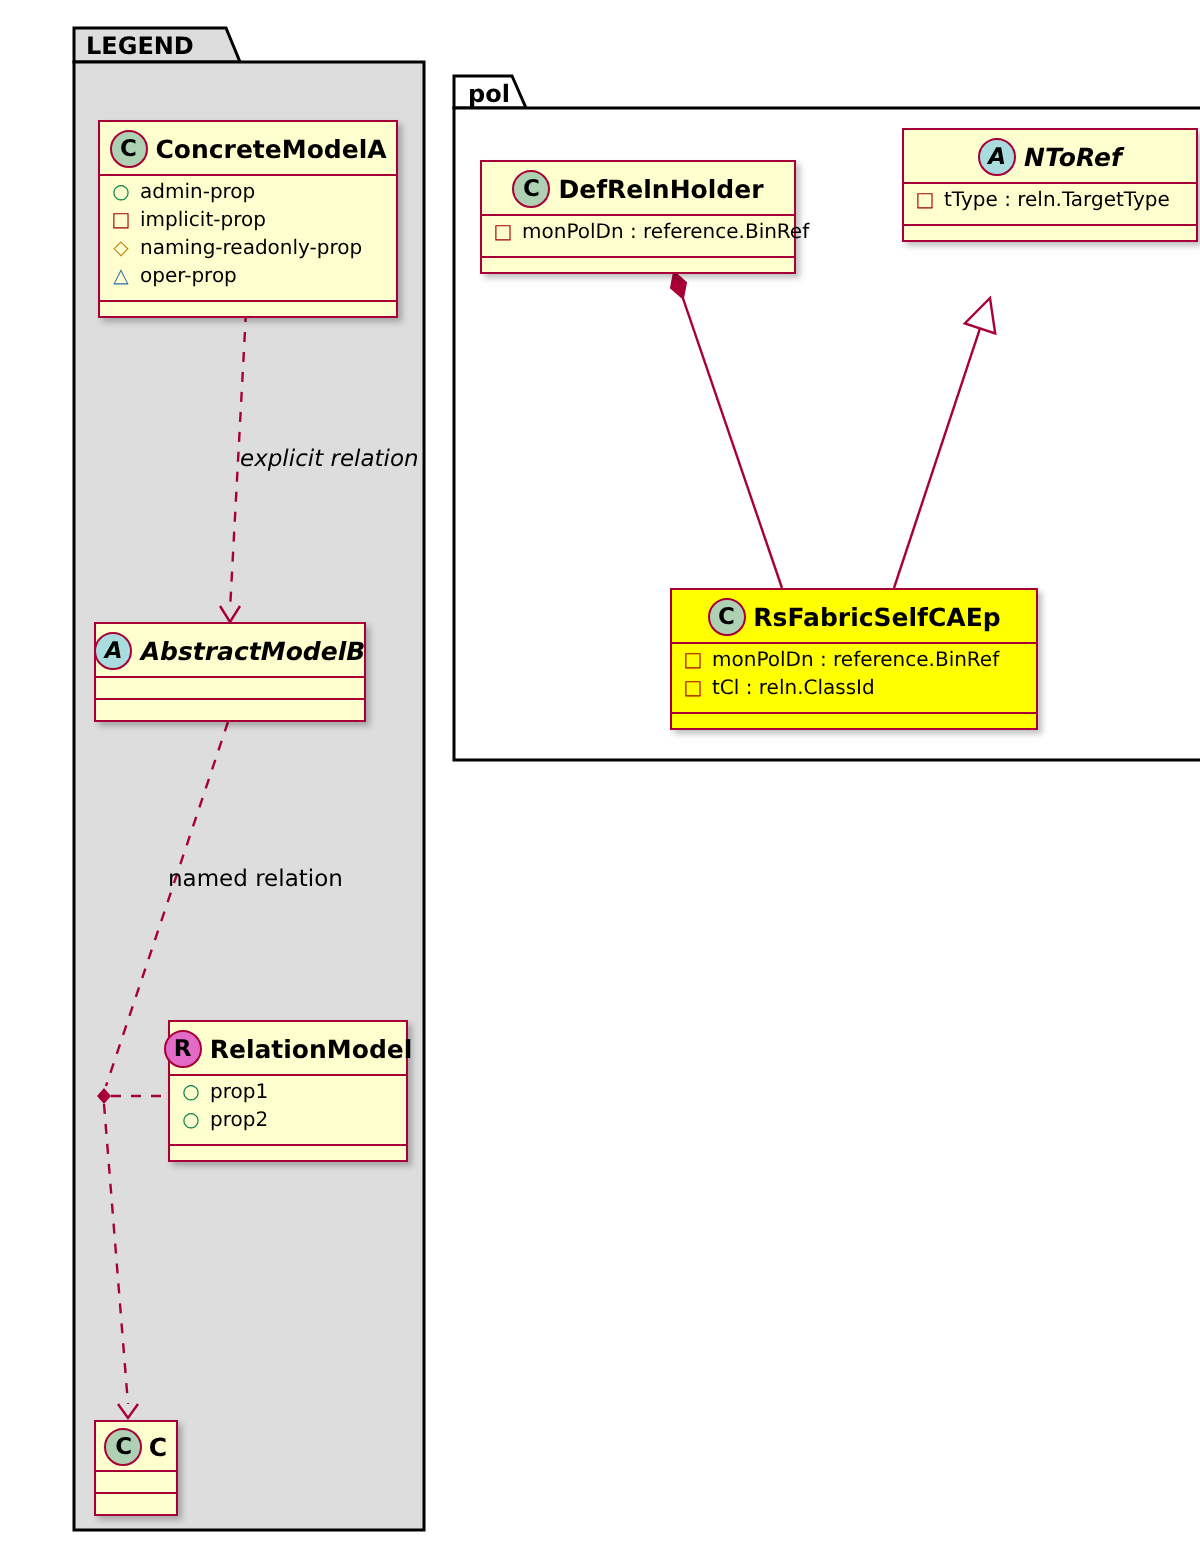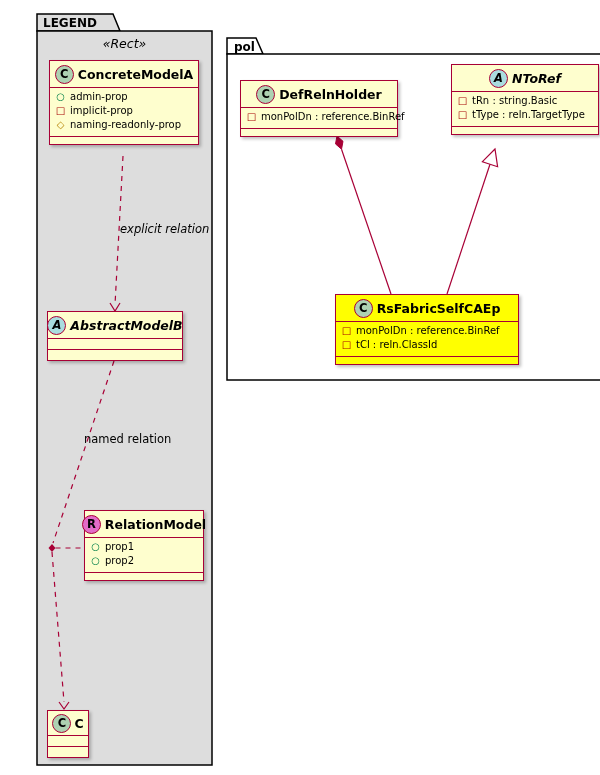--- a/index.html
+++ b/index.html
@@ -65,40 +65,43 @@
     <polyline points="32,702 37,709 42,702" fill="none" stroke="#A80036" stroke-width="1.2"></polyline>
 
     <line x1="314.5" y1="149.2" x2="364" y2="294" stroke="#A80036" stroke-width="1.2"></line>
     <polygon points="310,136 308.5,143.9 314.5,149.2 316,141.3" fill="#A80036" stroke="#A80036"></polygon>
 
     <line x1="463" y1="164.2" x2="420" y2="294" stroke="#A80036" stroke-width="1.2"></line>
     <polygon points="468,149 455.4,161.7 470.6,166.7" fill="#FFFFFF" stroke="#A80036" stroke-width="1.2"></polygon>
   </svg>
 
   <div class="tab-label" style="left:16px; top:16px;">LEGEND</div>
-  <div class="stereotype">«Rect»</div>
   <div class="tab-label" style="left:207px; top:40px;">pol</div>
 
   <div class="uml-class" style="left:22px; top:60px; width:150px;">
     <div class="hdr">
       <span class="spot spot-c">C</span>
       <span class="cname">ConcreteModelA</span>
     </div>
     <div class="members">
       <div class="member">
         <span class="vis vis-circle"></span>
         <span>admin-prop</span>
       </div>
       <div class="member">
         <span class="vis vis-square"></span>
         <span>implicit-prop</span>
       </div>
       <div class="member">
         <span class="vis vis-diamond"></span>
         <span>naming-readonly-prop</span>
+      </div>
+      <div class="member">
+        <span class="vis vis-triangle"></span>
+        <span>oper-prop</span>
       </div>
     </div>
     <div class="footer-strip"></div>
   </div>
 
   <div class="rel-label" style="left:93px; top:222px;font-style:italic;">explicit relation</div>
 
   <div class="uml-class" style="left:20px; top:311px; width:136px;">
     <div class="hdr">
       <span class="spot spot-a">A</span>
@@ -152,24 +155,20 @@
   </div>
 
   <div class="uml-class" style="left:424px; top:64px; width:148px;">
     <div class="hdr">
       <span class="spot spot-a">A</span>
       <span class="cname it">NToRef</span>
     </div>
     <div class="members">
       <div class="member">
         <span class="vis vis-square"></span>
-        <span>tRn : string.Basic</span>
-      </div>
-      <div class="member">
-        <span class="vis vis-square"></span>
         <span>tType : reln.TargetType</span>
       </div>
     </div>
     <div class="footer-strip"></div>
   </div>
 
   <div class="uml-class highlight" style="left:308px; top:294px; width:184px;">
     <div class="hdr">
       <span class="spot spot-c">C</span>
       <span class="cname">RsFabricSelfCAEp</span>

